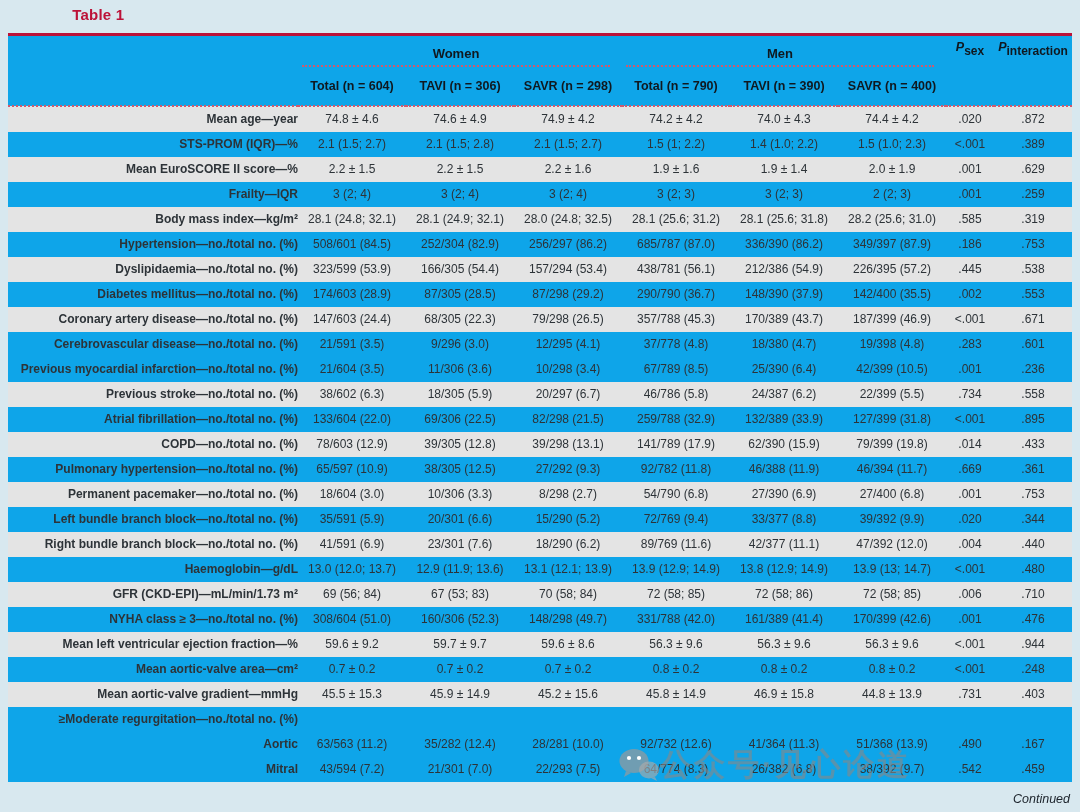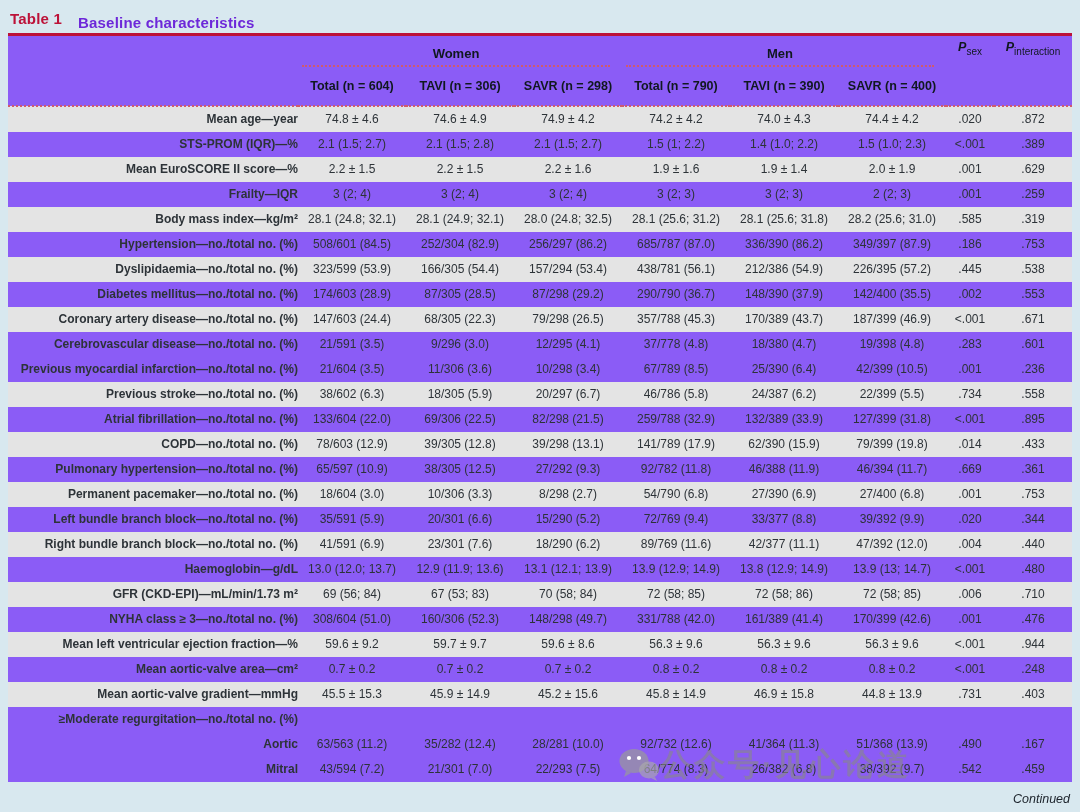--- a/index.html
+++ b/index.html
@@ -8,28 +8,28 @@
     background:#d8e8ef;
     font-family:"Liberation Sans", sans-serif;
     color:#23282d;
     position:relative;
     overflow:hidden;
   }
   .page{position:absolute;inset:0;}
   
   .titlebar{
     position:absolute;left:10px;top:6px;height:24px;
-    display:flex;align-items:center;gap:16px;
+    display:flex;align-items:center;gap:16px;flex-direction:column;
   }
   .title-tag{font-weight:bold;font-size:15px;color:#bc1238;letter-spacing:.2px;}
   .title-text{font-weight:bold;font-size:15px;color:#6d28d9;letter-spacing:.2px;margin-top:8px;}
   
   .tablebox{
     position:absolute;left:8px;top:33px;width:1064px;
-    background:#8b5cf6;
+    background:#0ea5e9;
     border-top:3px solid #bc1238;
   }
   table{
     border-collapse:collapse;table-layout:fixed;width:1064px;
   }
   col.c-label{width:290px;}
   col.c-val{width:108px;}
   col.c-psex{width:48px;}
   col.c-pint{width:78px;}
   thead th{font-weight:bold;color:#10181f;padding:0;vertical-align:bottom;}
@@ -37,21 +37,21 @@
   tr.grouprow .groupline{
     border-bottom:2px dotted #cf5a6e;
     margin:0 12px 0 4px;
     padding-bottom:4px;
     text-align:center;
   }
   tr.grouprow .pcell{
     text-align:center;font-size:12.5px;vertical-align:middle;padding-bottom:6px;
   }
   .p-base{font-style:italic;font-weight:bold;}
-  .p-sub{font-size:10px;font-weight:normal;vertical-align:sub;}
+  .p-sub{font-size:12px;font-weight:bold;vertical-align:sub;}
   tr.colrow th{
     height:26px;font-size:12.5px;text-align:center;
     border-bottom:2px dotted #cf5a6e;
     padding-bottom:12px;
   }
   tbody td{
     height:25px;font-size:12px;line-height:1.1;
     vertical-align:middle;padding:0;
     text-align:center;color:#2d3338;
   }

